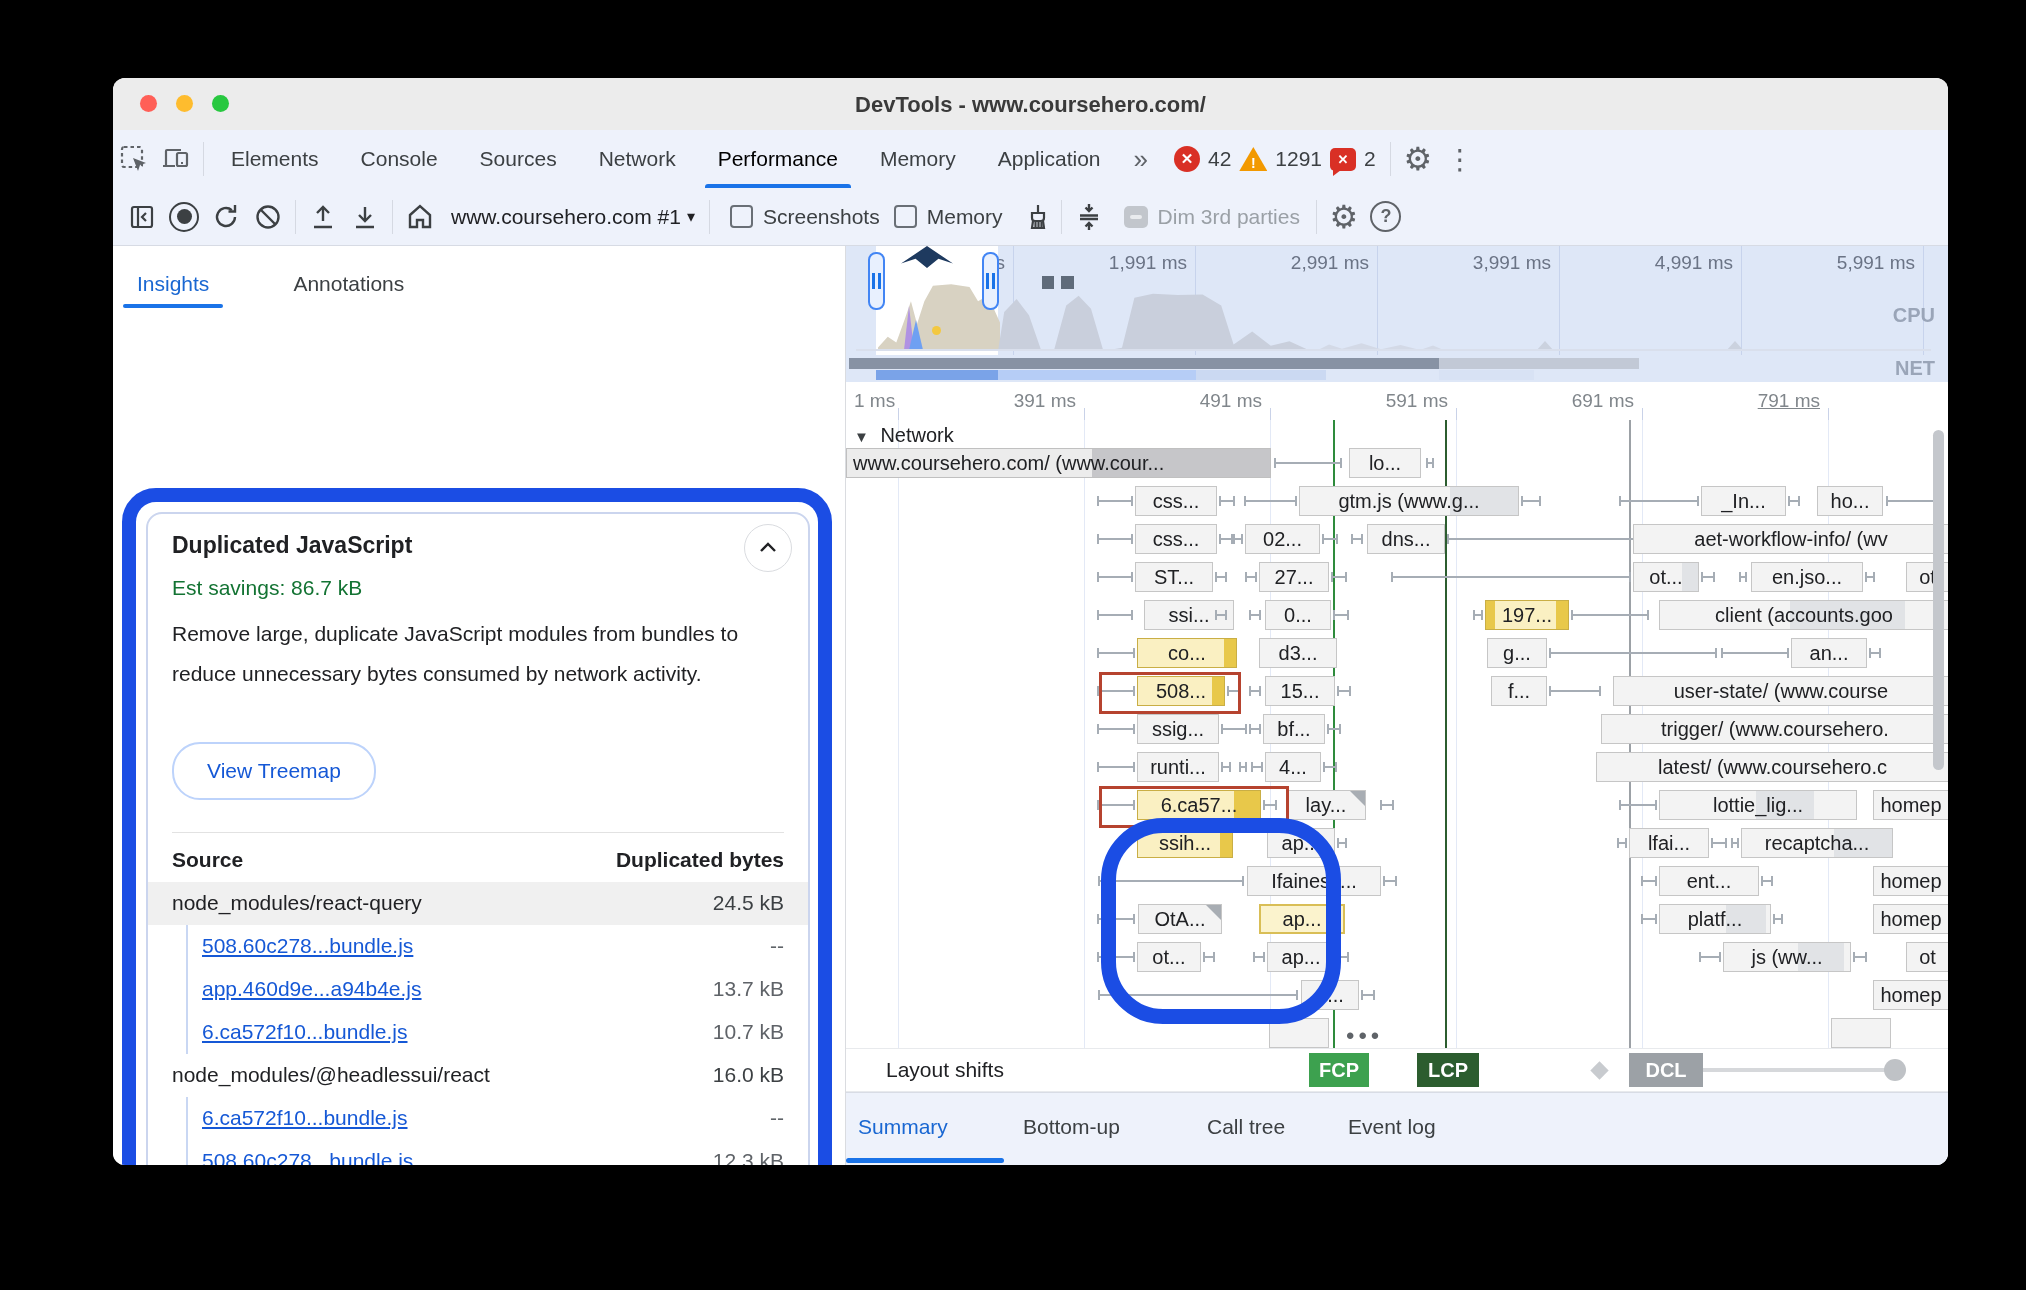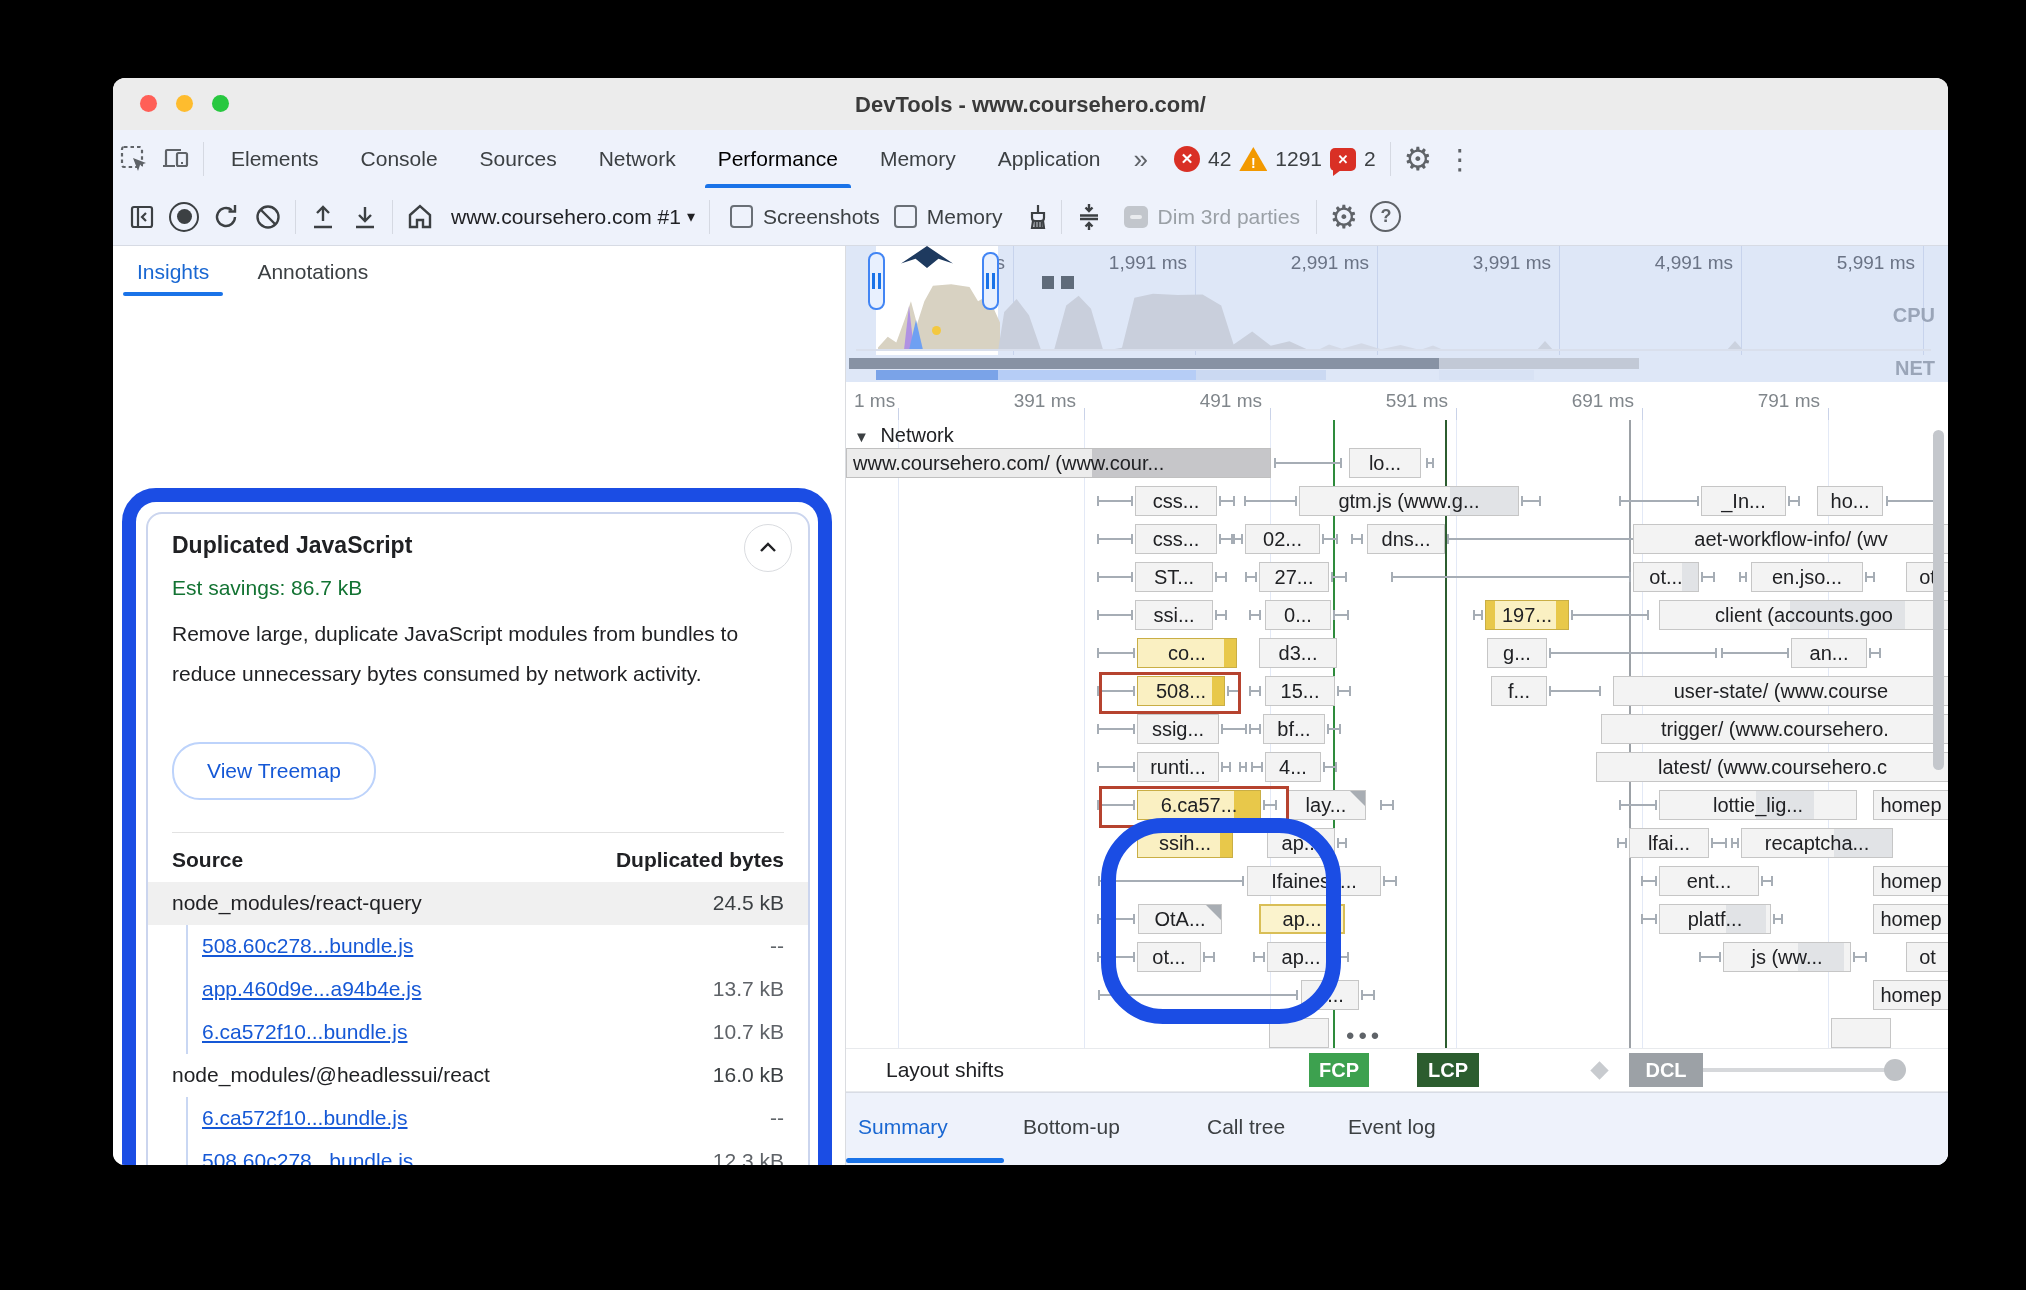--- a/index.html
+++ b/index.html
@@ -32,21 +32,21 @@
   .history{font-size:21px;color:#202124;margin:0 6px 0 10px;white-space:nowrap;}
   .caret{font-size:16px;color:#202124;margin-right:8px;}
   .chk{width:19px;height:19px;border:2px solid #696F76;border-radius:4px;margin:0 10px 0 14px;flex:none;}
   .chk-label{font-size:21px;color:#3C4043;white-space:nowrap;}
   .toggle-dim{width:24px;height:22px;border-radius:5px;background:#C2C6CC;margin:0 10px 0 14px;position:relative;flex:none;}
   .toggle-dim::after{content:'';position:absolute;left:6px;top:9px;width:12px;height:4px;background:#E9EBEE;border-radius:2px;}
   .dim-label{font-size:21px;color:#9AA0A6;white-space:nowrap;}
   .help-circle{width:27px;height:27px;border:2.5px solid #5F6368;border-radius:50%;color:#5F6368;font-size:18px;font-weight:bold;display:flex;align-items:center;justify-content:center;}
   
   .sidebar{position:absolute;left:0;top:168px;width:732px;bottom:0;background:#fff;}
-  .side-tabs{position:absolute;left:0;top:0;height:52px;display:flex;}
+  .side-tabs{position:absolute;left:0;top:12px;height:52px;display:flex;gap:36px;}
   .side-tab{padding:0 24px;font-size:21px;color:#3C4043;display:flex;align-items:center;height:52px;position:relative;}
   .side-tab.active{color:#1967D2;}
   .side-tab.active::after{content:'';position:absolute;left:10px;right:10px;bottom:2px;height:4px;background:#1A73E8;border-radius:3px;}
   .insight-card{position:absolute;left:33px;top:266px;width:664px;height:796px;background:#fff;border:2px solid #CBD5EE;border-radius:16px;box-sizing:border-box;}
   .ic-title{position:absolute;left:24px;top:18px;font-size:23px;font-weight:bold;color:#202124;}
   .ic-collapse{position:absolute;right:16px;top:10px;width:46px;height:46px;border:1.5px solid #DADCE0;border-radius:50%;display:flex;align-items:center;justify-content:center;background:#fff;}
   .ic-savings{position:absolute;left:24px;top:62px;font-size:21px;color:#137333;}
   .ic-desc{position:absolute;left:24px;top:100px;width:608px;font-size:21px;line-height:40px;color:#202124;}
   .ic-btn{position:absolute;left:24px;top:228px;width:200px;height:54px;border:2px solid #BDD3FB;border-radius:28px;background:#fff;color:#1558D6;font-size:21px;display:flex;align-items:center;justify-content:center;}
   .ic-divider{position:absolute;left:24px;right:24px;top:318px;height:1px;background:#E2E2E2;}
@@ -349,21 +349,21 @@
         <div class="ruler-label" style="left: 8px;">1 ms</div>
         <div style="position: absolute; left: 238px; bottom: 0px; width: 1px; height: 12px; background: rgb(201, 210, 232);"></div>
         <div class="ruler-label" style="left: 112px; width: 118px; text-align: right;">391 ms</div>
         <div style="position: absolute; left: 424px; bottom: 0px; width: 1px; height: 12px; background: rgb(201, 210, 232);"></div>
         <div class="ruler-label" style="left: 298px; width: 118px; text-align: right;">491 ms</div>
         <div style="position: absolute; left: 610px; bottom: 0px; width: 1px; height: 12px; background: rgb(201, 210, 232);"></div>
         <div class="ruler-label" style="left: 484px; width: 118px; text-align: right;">591 ms</div>
         <div style="position: absolute; left: 796px; bottom: 0px; width: 1px; height: 12px; background: rgb(201, 210, 232);"></div>
         <div class="ruler-label" style="left: 670px; width: 118px; text-align: right;">691 ms</div>
         <div style="position: absolute; left: 982px; bottom: 0px; width: 1px; height: 12px; background: rgb(201, 210, 232);"></div>
-        <div class="ruler-label" style="left: 856px; width: 118px; text-align: right;">791 ms</div>
+        <div class="ruler-label" style="left: 856px; width: 118px; text-align: right; text-decoration: underline;">791 ms</div>
       </div>
 
     <div class="netarea" id="netarea">
         <div class="gridline" style="left: 982px;"></div>
         <div class="gridline" style="left: 796px;"></div>
         <div class="gridline" style="left: 610px;"></div>
         <div class="gridline" style="left: 424px;"></div>
         <div class="gridline" style="left: 238px;"></div>
         <div class="gridline" style="left: 52px;"></div>
       <div class="marker-line" style="left: 487px; top: 0px; bottom: 0px; background: rgb(46, 139, 60);"></div>
@@ -439,21 +439,21 @@
         <div class="whisker" style="left: 855px; top: 156px; width: 14px;"></div>
         <div class="whisker" style="left: 893px; top: 156px; width: 8px;"></div>
         <div class="req" style="left: 905px; top: 142px; width: 112px;">
           <span style="position: relative;">en.jso...</span>
         </div>
         <div class="whisker" style="left: 1019px; top: 156px; width: 10px;"></div>
         <div class="req" style="left: 1060px; top: 142px; width: 43px;">
           <span style="position: relative;">ot</span>
         </div>
         <div class="whisker" style="left: 251px; top: 194px; width: 36px;"></div>
-        <div class="req" style="left: 289px; top: 180px; width: 78px;">
+        <div class="req" style="left: 298px; top: 180px; width: 90px;">
           <span style="position: relative;">ssi...</span>
         </div>
         <div class="whisker" style="left: 369px; top: 194px; width: 12px;"></div>
         <div class="whisker" style="left: 403px; top: 194px; width: 12px;"></div>
         <div class="req" style="left: 419px; top: 180px; width: 66px;">
           <span style="position: relative;">0...</span>
         </div>
         <div class="whisker" style="left: 487px; top: 194px; width: 16px;"></div>
         <div class="whisker" style="left: 627px; top: 194px; width: 10px;"></div>
         <div class="req ybox" style="left: 639px; top: 180px; width: 84px;">

